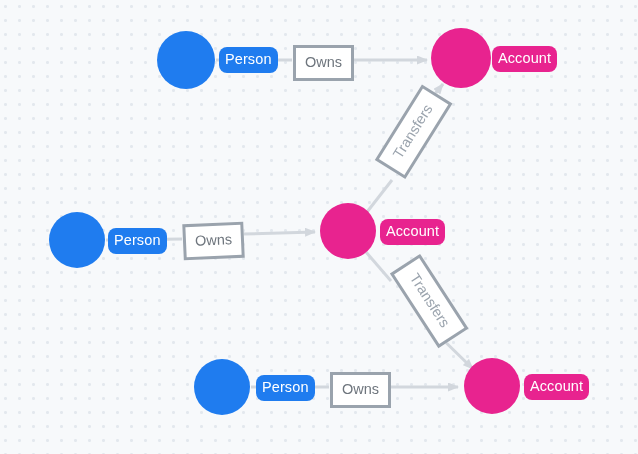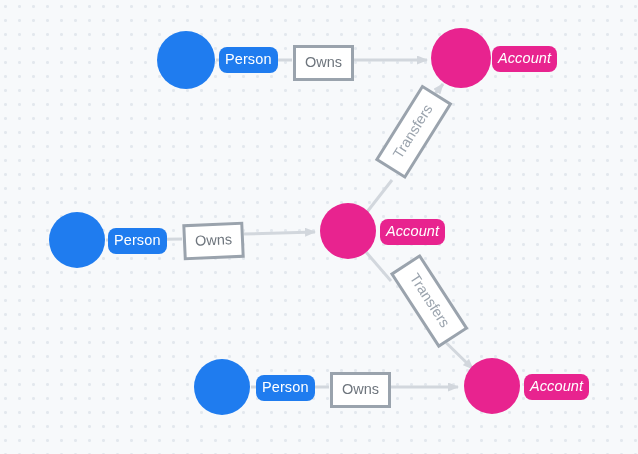--- a/index.html
+++ b/index.html
@@ -46,21 +46,21 @@
     position: absolute;
     border-radius: 8px;
     color: #ffffff;
     font-size: 14.5px;
     line-height: 1;
     padding: 5px 6px 6px 6px;
     white-space: nowrap;
     letter-spacing: 0.1px;
   }
   .badge-person { background: #1f7cef; }
-  .badge-account { background: #e8238f; font-style: italic; }
+  .badge-account { background: #e8238f; }
 
   .rel-box {
     position: absolute;
     background: #ffffff;
     border: 3px solid #9aa3ad;
     color: #6e757d;
     font-size: 14.5px;
     line-height: 1;
     padding: 7px 9px 8px 9px;
     white-space: nowrap;

